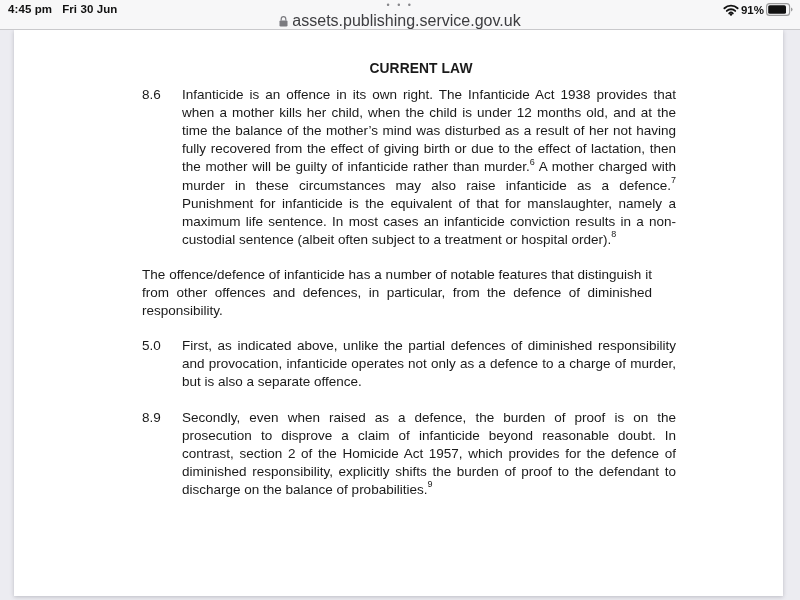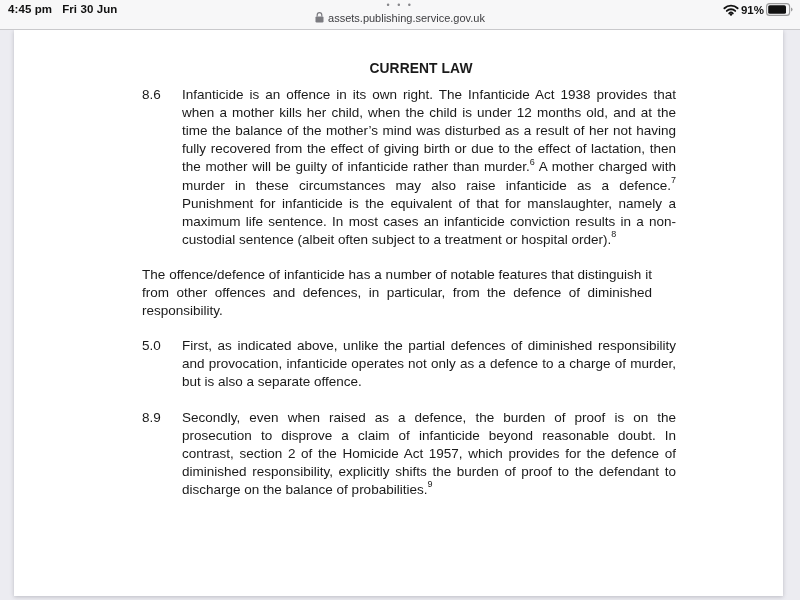--- a/index.html
+++ b/index.html
@@ -26,21 +26,21 @@
     letter-spacing: 0.1px;
     display: flex; gap: 10px;
   }
   .multitask {
     position: absolute; top: 0px; left: 50%; transform: translateX(-50%);
     color: #87878b; font-size: 9px; letter-spacing: 2.5px; line-height: 10px;
   }
   .urlbar {
     position: absolute; top: 12px; left: 0; right: 0;
     text-align: center;
-    font-size: 11px; color: #3d3d40;
+    font-size: 16px; color: #3d3d40;
     cursor: pointer;
   }
   .urlbar .lock { display: inline-block; vertical-align: -1px; margin-right: 4px; }
   .right-cluster {
     position: absolute; right: 7px; top: 3px;
     display: flex; align-items: center; gap: 2px;
     font-size: 11.5px; font-weight: 600; color: #111;
   }
   .right-cluster svg { display: block; }
 

